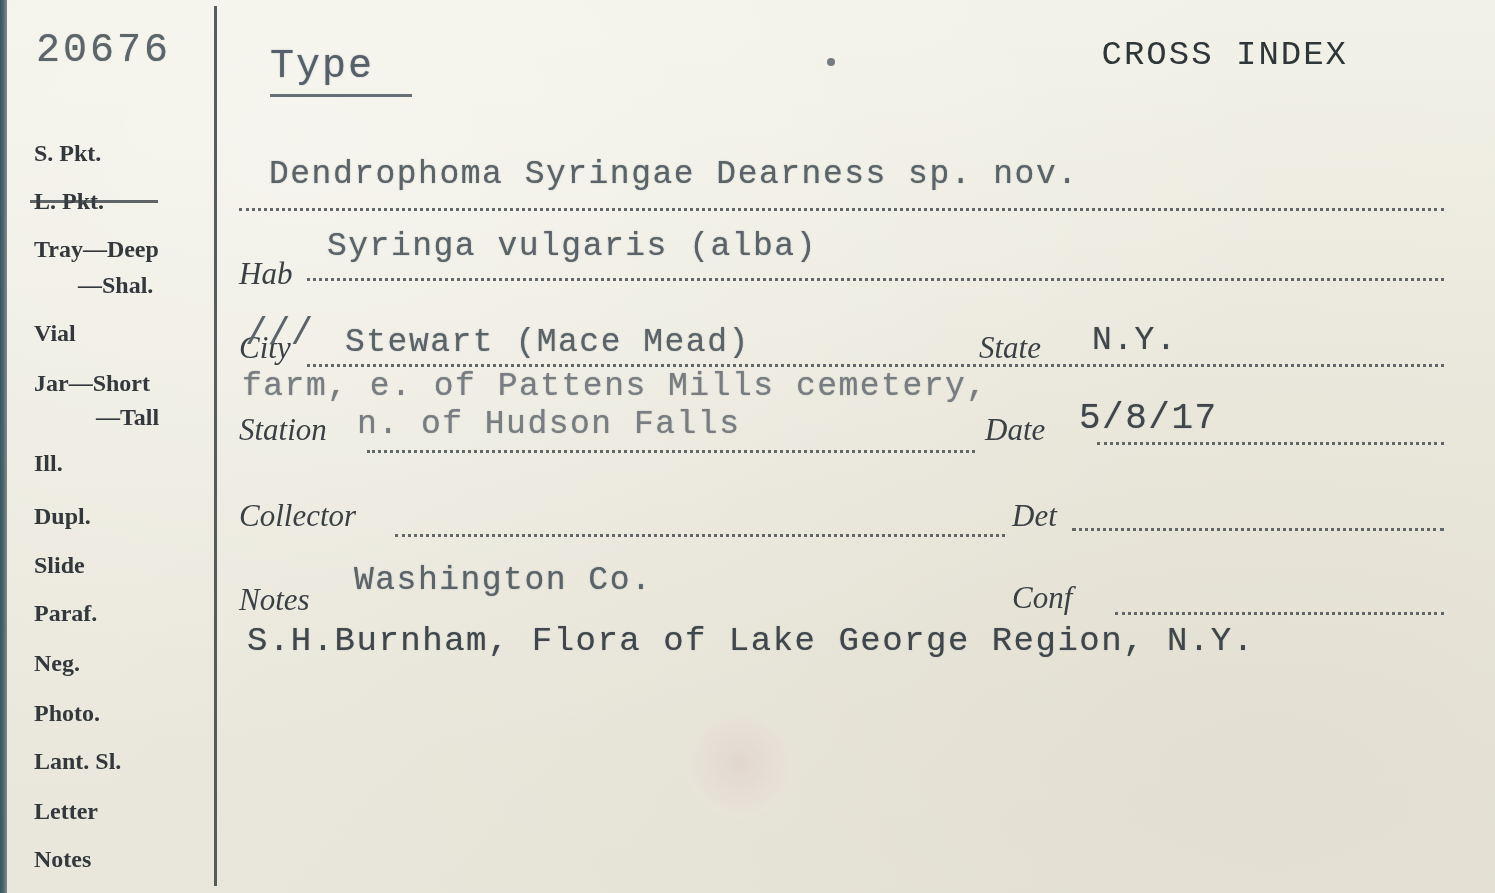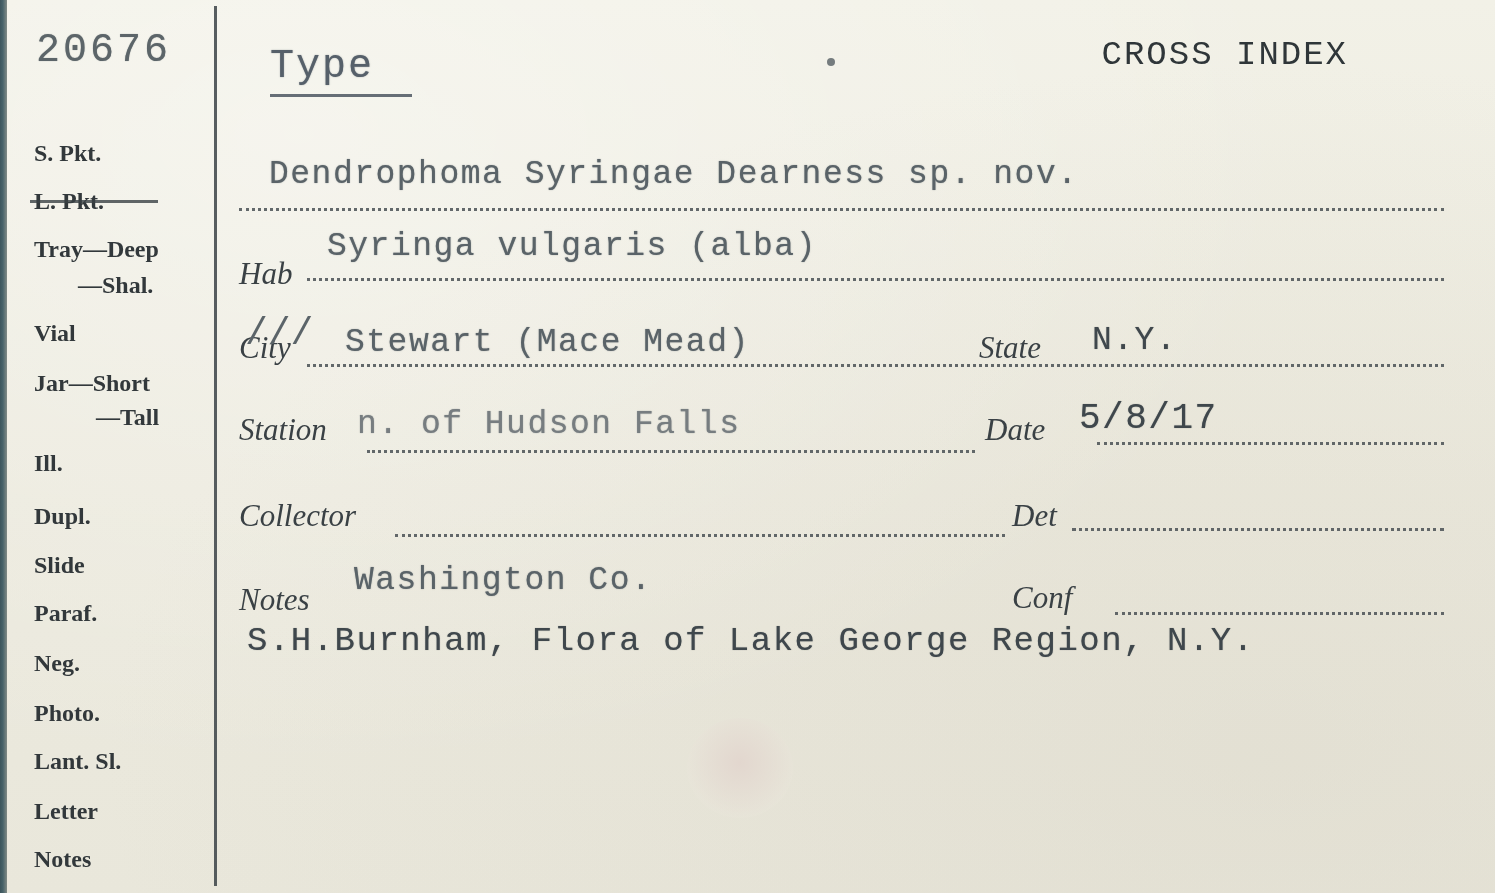--- a/index.html
+++ b/index.html
@@ -231,20 +231,21 @@
     <div class="typed" style="left:110px; top:228px;">Syringa vulgaris (alba)</div>
     <div class="dotline" style="left:90px; top:278px; width:1137px;"></div>
 
     <div class="label-it" style="left:22px; top:330px;">City</div>
     <div class="slash" style="left:28px; top:312px;">///</div>
     <div class="typed" style="left:128px; top:324px;">Stewart (Mace Mead)</div>
     <div class="label-it" style="left:762px; top:330px;">State</div>
     <div class="typed dark" style="left:855px; top:322px;margin-left:20px;">N.Y.</div>
     <div class="dotline" style="left:90px; top:364px; width:1137px;"></div>
 
+    <div class="typed faint" style="left:25px; top:368px;">farm, e. of Pattens Mills cemetery,</div>
     <div class="label-it" style="left:22px; top:412px;font-style:italic;">Station</div>
     <div class="typed faint" style="left:140px; top:406px;">n. of Hudson Falls</div>
     <div class="label-it" style="left:768px; top:412px;">Date</div>
     <div class="typed dark" style="left:862px; top:398px; font-size:36px;">5/8/17</div>
     <div class="dotline" style="left:150px; top:450px; width:608px;"></div>
     <div class="dotline" style="left:880px; top:442px; width:347px;"></div>
 
     <div class="label-it" style="left:22px; top:498px;">Collector</div>
     <div class="dotline" style="left:178px; top:534px; width:610px;"></div>
     <div class="label-it" style="left:795px; top:498px;">Det</div>

